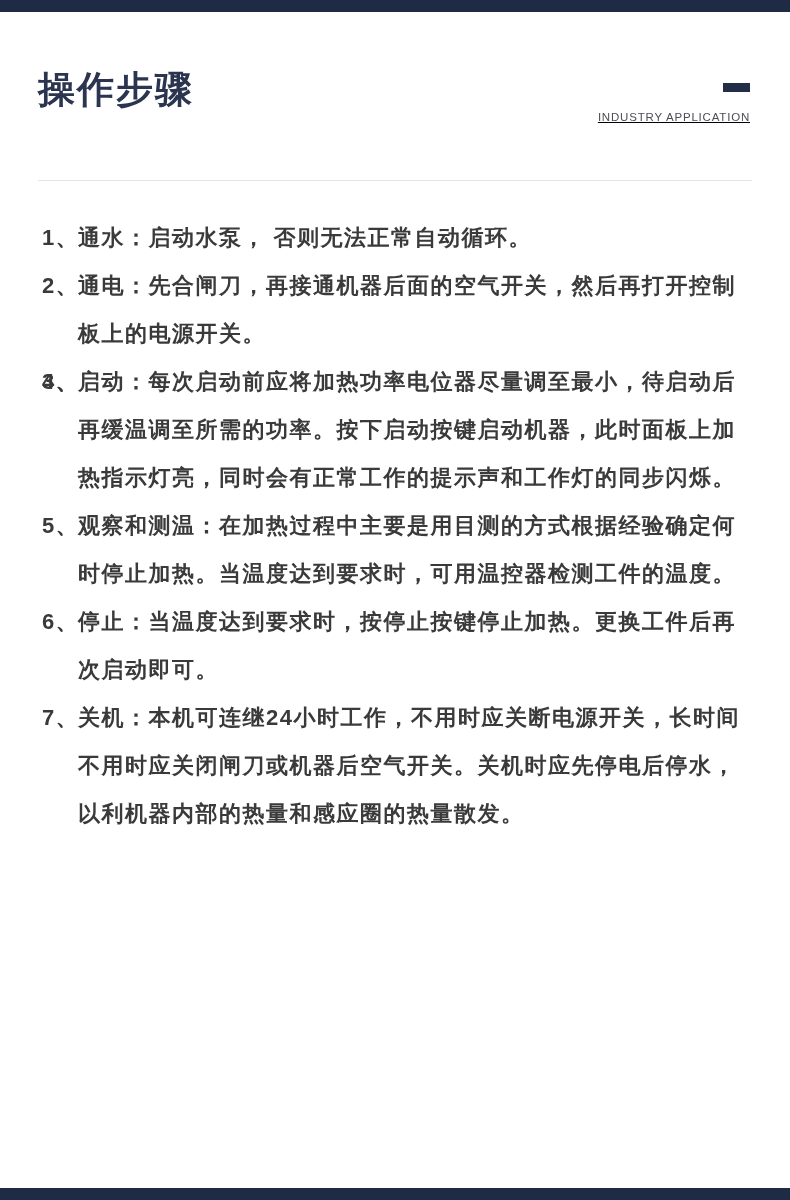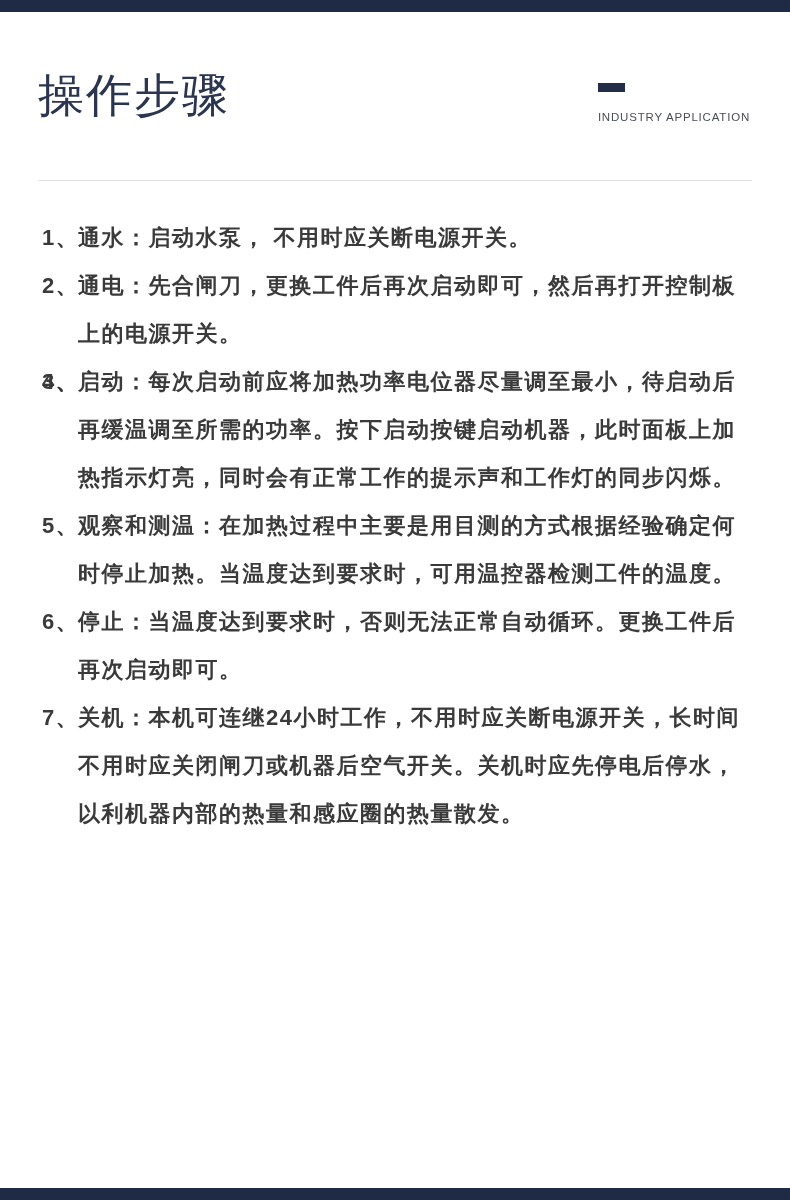--- a/index.html
+++ b/index.html
@@ -19,30 +19,32 @@
     width: 100%;
     height: 12px;
     background: #1f2b45;
   }
   .edge-bar.top { top: 0; }
   .edge-bar.bottom { bottom: 0; }
   .page-title {
     position: absolute;
     left: 38px;
     top: 68px;
-    font-size: 46px;
+    font-size: 37px;
     line-height: 1.2;
-    font-weight: 400;
+    font-weight: 700;
     letter-spacing: 2px;
     color: #2b3550;
   }
   .header-right {
     position: absolute;
     right: 40px;
     top: 78px;
+    text-align: right;
+    text-decoration: underline;
   }
   .deco-dash {
     display: inline-block;
     width: 27px;
     height: 9px;
     background: #222d47;
   }
   .subtitle-en {
     margin-top: 15px;
     font-size: 11.5px;
@@ -93,40 +95,40 @@
   <div class="header-right">
     <span class="deco-dash"></span>
     <div class="subtitle-en">INDUSTRY APPLICATION</div>
   </div>
 
   <div class="header-divider"></div>
 
   <ol class="steps">
     <li class="step">
       <span class="num">1、</span>
-      <span class="txt">通水：启动水泵， 不用时应关断电源开关。</span>
+      <span class="txt">通水：启动水泵， 否则无法正常自动循环。</span>
     </li>
     <li class="step">
       <span class="num">2、</span>
-      <span class="txt">通电：先合闸刀，更换工件后再次启动即可，然后再打开控制板上的电源开关。</span>
+      <span class="txt">通电：先合闸刀，再接通机器后面的空气开关，然后再打开控制板上的电源开关。</span>
     </li>
     <li class="step">
       <span class="num">3、</span>
     </li>
     <li class="step">
       <span class="num">4、</span>
       <span class="txt">启动：每次启动前应将加热功率电位器尽量调至最小，待启动后再缓温调至所需的功率。按下启动按键启动机器，此时面板上加热指示灯亮，同时会有正常工作的提示声和工作灯的同步闪烁。</span>
     </li>
     <li class="step">
       <span class="num">5、</span>
       <span class="txt">观察和测温：在加热过程中主要是用目测的方式根据经验确定何时停止加热。当温度达到要求时，可用温控器检测工件的温度。</span>
     </li>
     <li class="step">
       <span class="num">6、</span>
-      <span class="txt">停止：当温度达到要求时，否则无法正常自动循环。更换工件后再次启动即可。</span>
+      <span class="txt">停止：当温度达到要求时，按停止按键停止加热。更换工件后再次启动即可。</span>
     </li>
     <li class="step">
       <span class="num">7、</span>
       <span class="txt">关机：本机可连继24小时工作，不用时应关断电源开关，长时间不用时应关闭闸刀或机器后空气开关。关机时应先停电后停水，以利机器内部的热量和感应圈的热量散发。</span>
     </li>
   </ol>
 
   <div class="edge-bar bottom"></div>
 
 </div>

